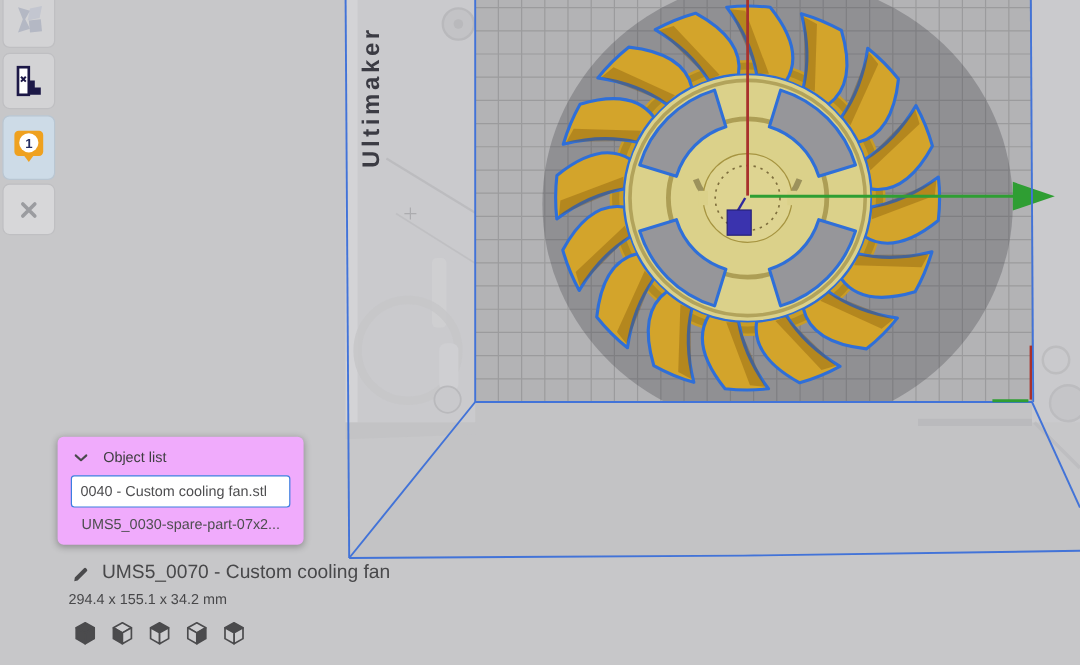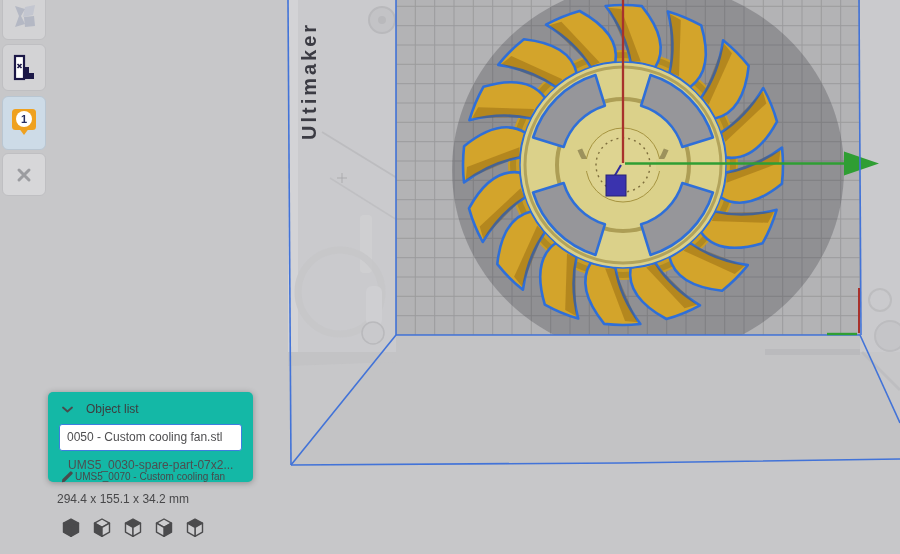--- a/index.html
+++ b/index.html
@@ -12,39 +12,39 @@
   #scene{position:absolute;left:0;top:0;}
   
   .tbtn{
     position:absolute;left:2px;width:44px;border:1px solid #bfbfc2;border-radius:6px;
     background:#d3d3d5;box-sizing:border-box;display:flex;align-items:center;justify-content:center;
   }
   .tbtn.sel{background:#cddbe7;border-color:#b9c6d2;}
   .tbtn.lite{background:#d7d7d9;}
   
   .panel{
-    position:absolute;left:48px;top:392px;width:205px;height:90px;background:#14b8a6;
+    position:absolute;left:48px;top:364px;width:205px;height:90px;background:#f0abfc;
     border-radius:5px;box-shadow:0 1px 6px rgba(0,0,0,.3);box-sizing:border-box;
     padding:9px 11px 0 11px;
   }
   .panel-header{display:flex;align-items:center;height:16px;}
   .panel-header .chev{margin-left:3px;display:flex;align-items:center;}
   .panel-title{margin-left:13px;font-size:12px;color:#3d3d3f;}
   .obj-item{
     box-sizing:border-box;width:100%;font-size:12px;color:#4e4e50;white-space:nowrap;
     overflow:hidden;
   }
   .obj-item.selected{
     margin-top:7px;height:27px;line-height:24px;border:1.5px solid #3c7ee0;border-radius:3px;
     padding-left:7px;background:#fff;
   }
   .obj-item.plain{height:26px;line-height:28px;padding-left:9px;}
   
   .sel-row{position:absolute;left:60px;top:469px;display:flex;align-items:center;}
-  .sel-name{font-size:10px;color:#48484a;}
+  .sel-name{margin-left:10px;font-size:16px;color:#48484a;}
   .dims{position:absolute;left:57px;top:492px;font-size:12px;color:#48484a;}
   .views{position:absolute;left:60px;top:516px;display:flex;gap:9px;}
   .vbtn{width:22px;height:24px;display:flex;align-items:center;justify-content:center;}
 </style>
 </head>
 <body>
 
 <svg id="scene" width="900" height="554" aria-label="3D build plate view">
     <rect x="0" y="0" width="900" height="554" fill="#c7c7c9"></rect>
     <polygon points="396,335 860,335 900,421 900,460 291,465" fill="#c3c3c5"></polygon>
@@ -217,21 +217,21 @@
 
 <div class="panel">
   <div class="panel-header">
     <span class="chev">
       <svg width="11" height="7" viewBox="0 0 11 7">
           <polyline points="1,1.5 5.5,5.5 10,1.5" fill="none" stroke="#4a4a4c" stroke-width="1.8" stroke-linecap="round" stroke-linejoin="round"></polyline>
         </svg>
     </span>
     <span class="panel-title">Object list</span>
   </div>
-  <div class="obj-item selected">0050 - Custom cooling fan.stl</div>
+  <div class="obj-item selected">0040 - Custom cooling fan.stl</div>
   <div class="obj-item plain">UMS5_0030-spare-part-07x2...</div>
 </div>
 
 <div class="sel-row">
   <svg width="15" height="15" viewBox="0 0 16 16">
     <path d="M2,14.2 L5,13.5 L13.2,5.3 a1.25,1.25 0 0 0 0,-1.8 l-0.7,-0.7 a1.25,1.25 0 0 0 -1.8,0 L2.5,11 Z" fill="#4a4a4c"></path>
   </svg>
   <span class="sel-name">UMS5_0070 - Custom cooling fan</span>
 </div>
 <div class="dims">294.4 x 155.1 x 34.2 mm</div>

